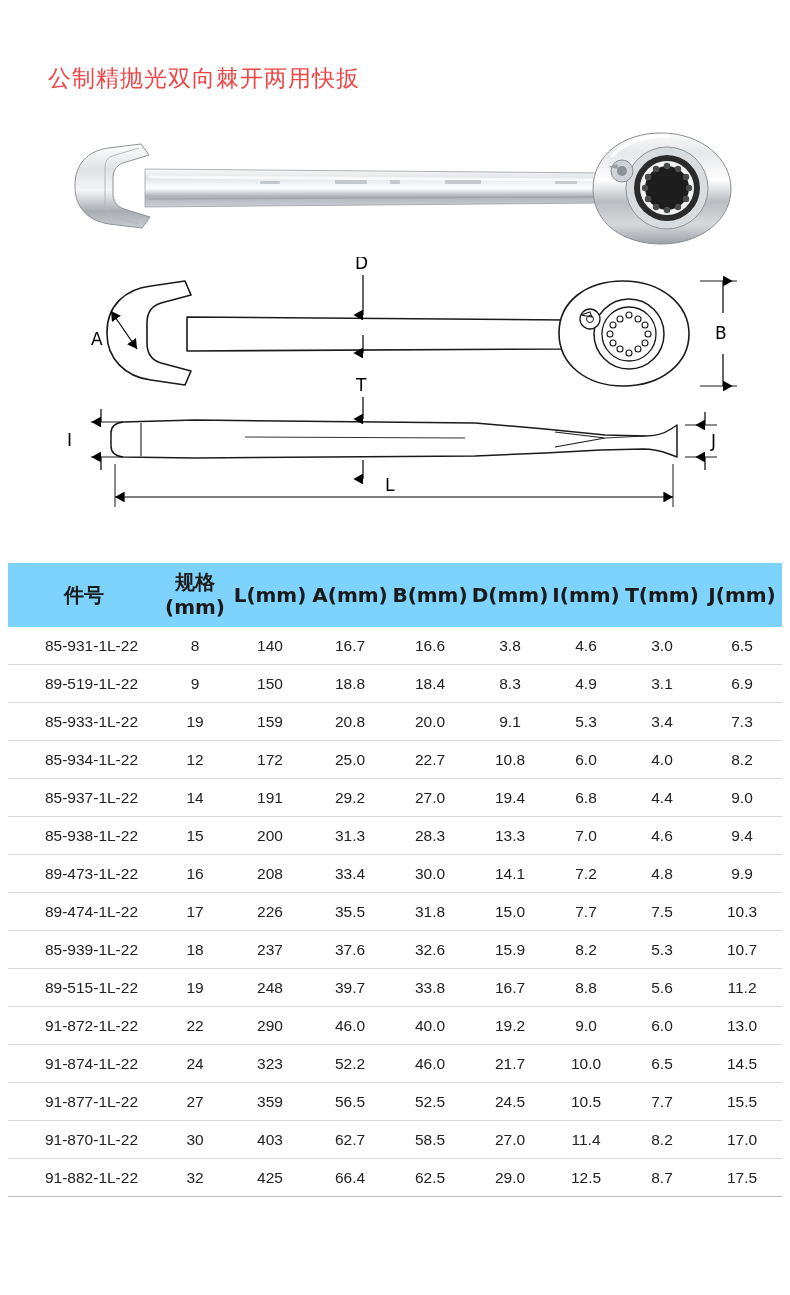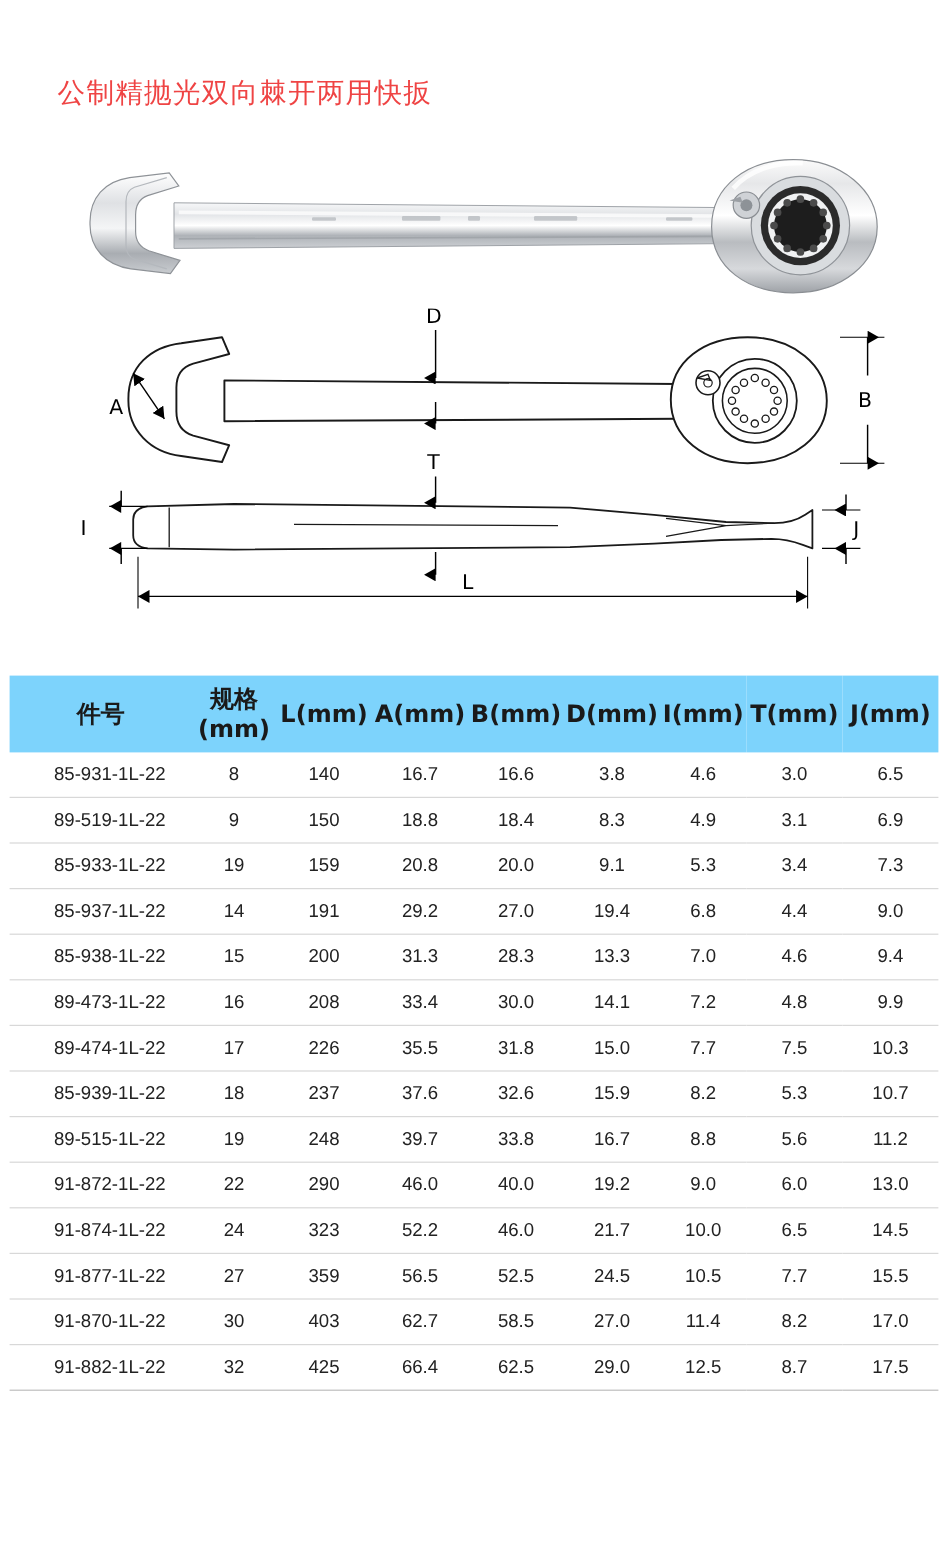--- a/index.html
+++ b/index.html
@@ -335,20 +335,31 @@
             <td>19</td>
             <td>159</td>
             <td>20.8</td>
             <td>20.0</td>
             <td>9.1</td>
             <td>5.3</td>
             <td>3.4</td>
             <td>7.3</td>
           </tr>
           <tr>
+            <td class="pn">85-934-1L-22</td>
+            <td>12</td>
+            <td>172</td>
+            <td>25.0</td>
+            <td>22.7</td>
+            <td>10.8</td>
+            <td>6.0</td>
+            <td>4.0</td>
+            <td>8.2</td>
+          </tr>
+          <tr>
             <td class="pn">85-937-1L-22</td>
             <td>14</td>
             <td>191</td>
             <td>29.2</td>
             <td>27.0</td>
             <td>19.4</td>
             <td>6.8</td>
             <td>4.4</td>
             <td>9.0</td>
           </tr>

